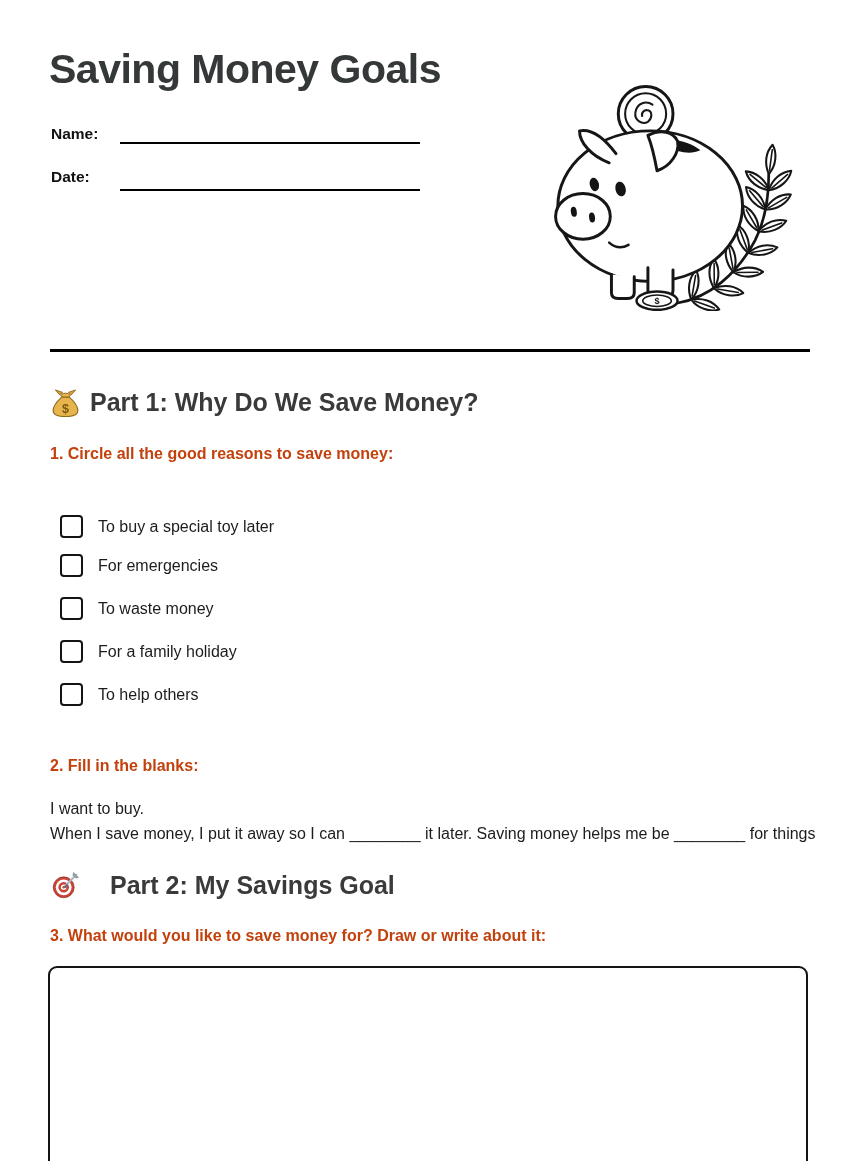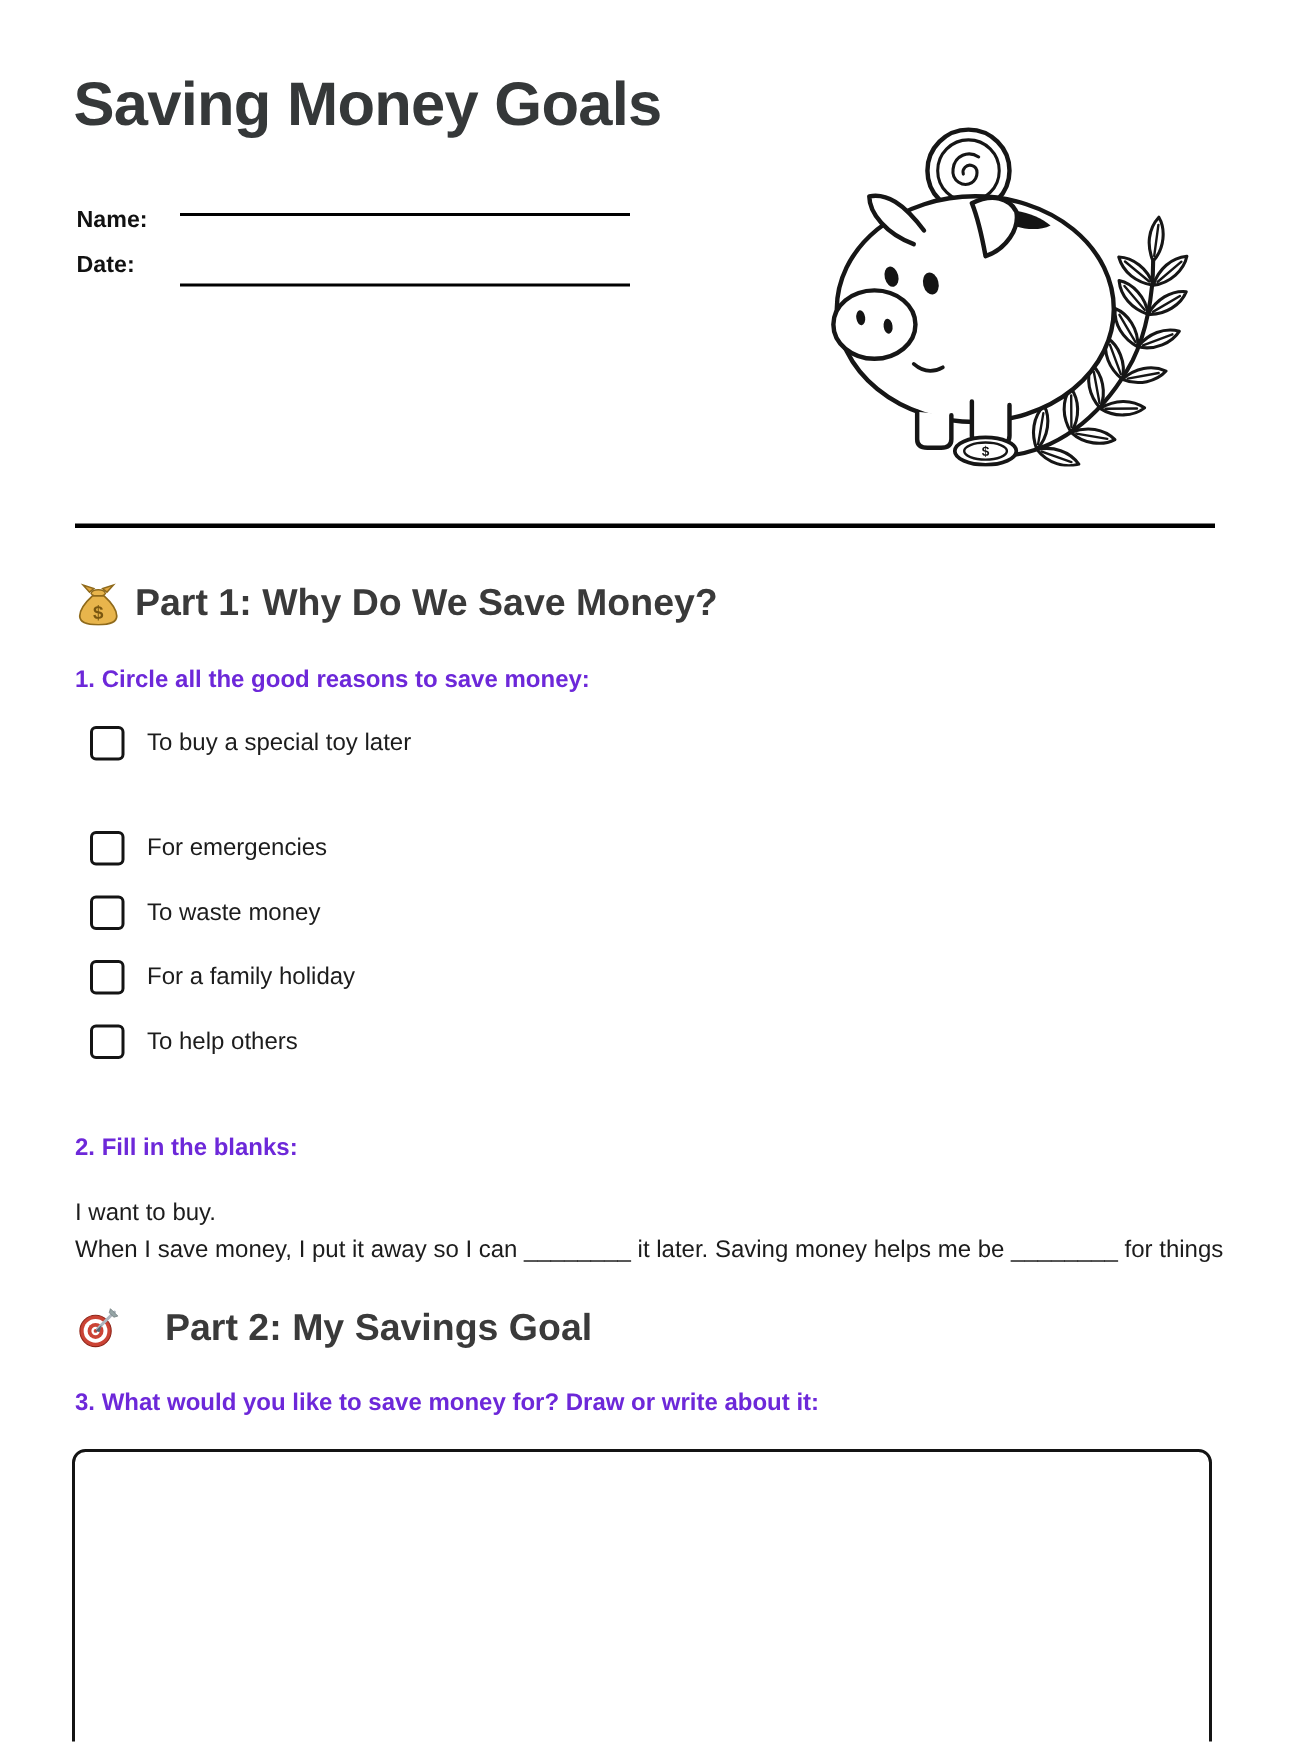--- a/index.html
+++ b/index.html
@@ -14,42 +14,42 @@
     color: #353839; letter-spacing: -0.5px;
   }
   .field-label { font-size: 15.5px; font-weight: 700; color: #111; }
   .field-line { border-bottom: 2px solid #000; width: 300px; height: 17px; }
   .divider { left: 50px; top: 349px; width: 760px; height: 3px; background: #000; }
   .section-heading {
     display: flex; align-items: center; gap: 11px;
     font-size: 25px; font-weight: 700; color: #3a3a3a;
   }
   .section-heading .emoji-icon { flex: 0 0 auto; display: block; }
-  .question { font-size: 16px; font-weight: 700; color: #6d28d9; }
+  .question { font-size: 16px; font-weight: 700; color: #c2410c; }
   .check-row { display: flex; align-items: center; gap: 15px; height: 23px; }
   .checkbox {
     width: 23px; height: 23px; border: 2.5px solid #141414;
     border-radius: 4px; background: #fff; flex: 0 0 auto; cursor: pointer;
   }
   .check-label { font-size: 16px; color: #1c1c1c; }
   .para-line { font-size: 16px; line-height: 25px; color: #1c1c1c; white-space: nowrap; }
   .draw-box {
     left: 48px; top: 966px; width: 760px; height: 232px;
     border: 2.5px solid #141414; border-radius: 9px; background: #fff;
   }
   svg text { font-family: "Liberation Sans", sans-serif; }
 </style>
 </head>
 <body>
 
 <div class="sheet">
 
   <div class="abs page-title">Saving Money Goals</div>
 
-  <div class="abs field-label" style="left:51px; top:138px;">Name:</div>
+  <div class="abs field-label" style="left:51px; top:125px;">Name:</div>
   <div class="abs field-line" style="left:120px; top:127px;"></div>
 
   <div class="abs field-label" style="left:51px; top:168px;">Date:</div>
   <div class="abs field-line" style="left:120px; top:174px;"></div>
 
   <svg class="abs" style="left:552px; top:83px;" width="242" height="228" viewBox="0 0 212 200" fill="none" stroke="#161616" stroke-width="2.6" stroke-linecap="round" stroke-linejoin="round">
     <defs>
       <g id="lf">
         <path d="M0 0 C6 -8 15 -12 24 -10 C20 -3 10 2 0 0 Z" fill="#ffffff" stroke-width="1.8"></path>
         <path d="M3 -1 L20 -8" stroke-width="1.4"></path>
@@ -111,21 +111,21 @@
       <path d="M20 7 L24.5 2 L17 4.5 Z" fill="#DFA43E" stroke="#8F6A1B" stroke-width="1"></path>
       <path d="M9 8 C10 4.5 18 4.5 19 8 C17 10.5 11 10.5 9 8 Z" fill="#E8B54C" stroke="#8F6A1B" stroke-width="1"></path>
       <path d="M10 9.5 C4.5 14.5 1.2 20 1.2 23.5 C1.2 28 7 29.6 14 29.6 C21 29.6 26.8 28 26.8 23.5 C26.8 20 23.5 14.5 18 9.5 Z" fill="#E8B54C" stroke="#8F6A1B" stroke-width="1.2"></path>
       <text x="14" y="25.5" font-size="13" font-weight="700" fill="#7A5710" text-anchor="middle">$</text>
     </svg>
     <span>Part 1: Why Do We Save Money?</span>
   </div>
 
   <div class="abs question" style="left:50px; top:445px;">1. Circle all the good reasons to save money:</div>
 
-  <div class="abs check-row" style="left:60px; top:484px;">
+  <div class="abs check-row" style="left:60px; top:515px;">
     <span class="checkbox"></span>
     <span class="check-label">To buy a special toy later</span>
   </div>
   <div class="abs check-row" style="left:60px; top:554px;">
     <span class="checkbox"></span>
     <span class="check-label">For emergencies</span>
   </div>
   <div class="abs check-row" style="left:60px; top:597px;">
     <span class="checkbox"></span>
     <span class="check-label">To waste money</span>

